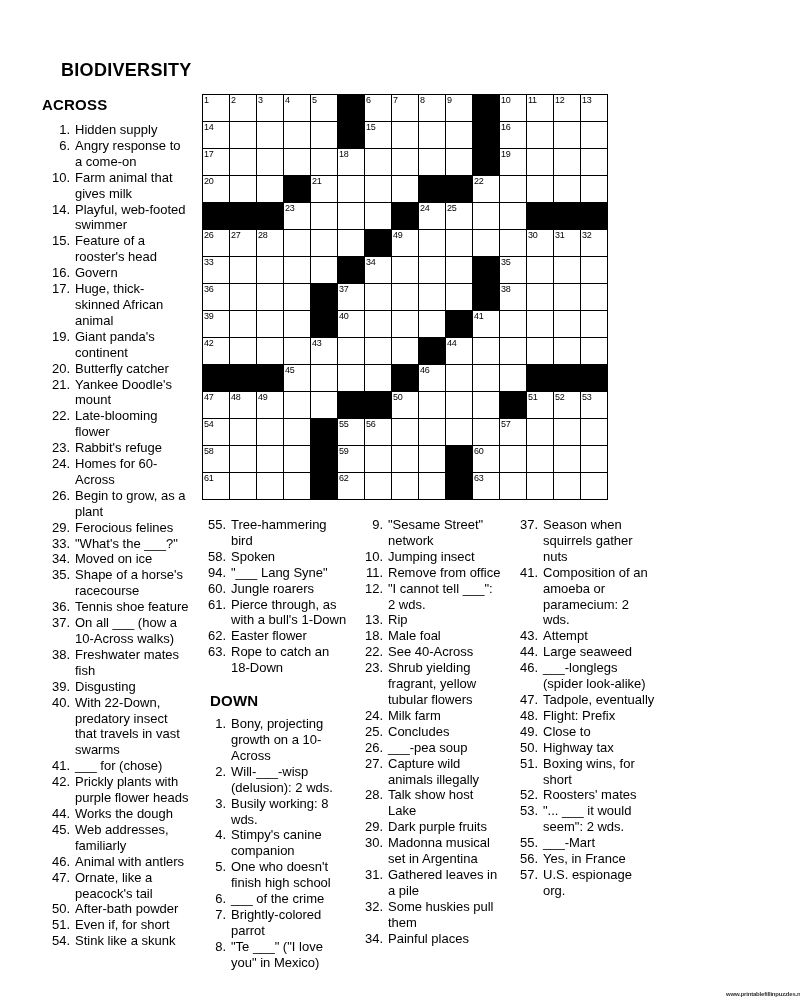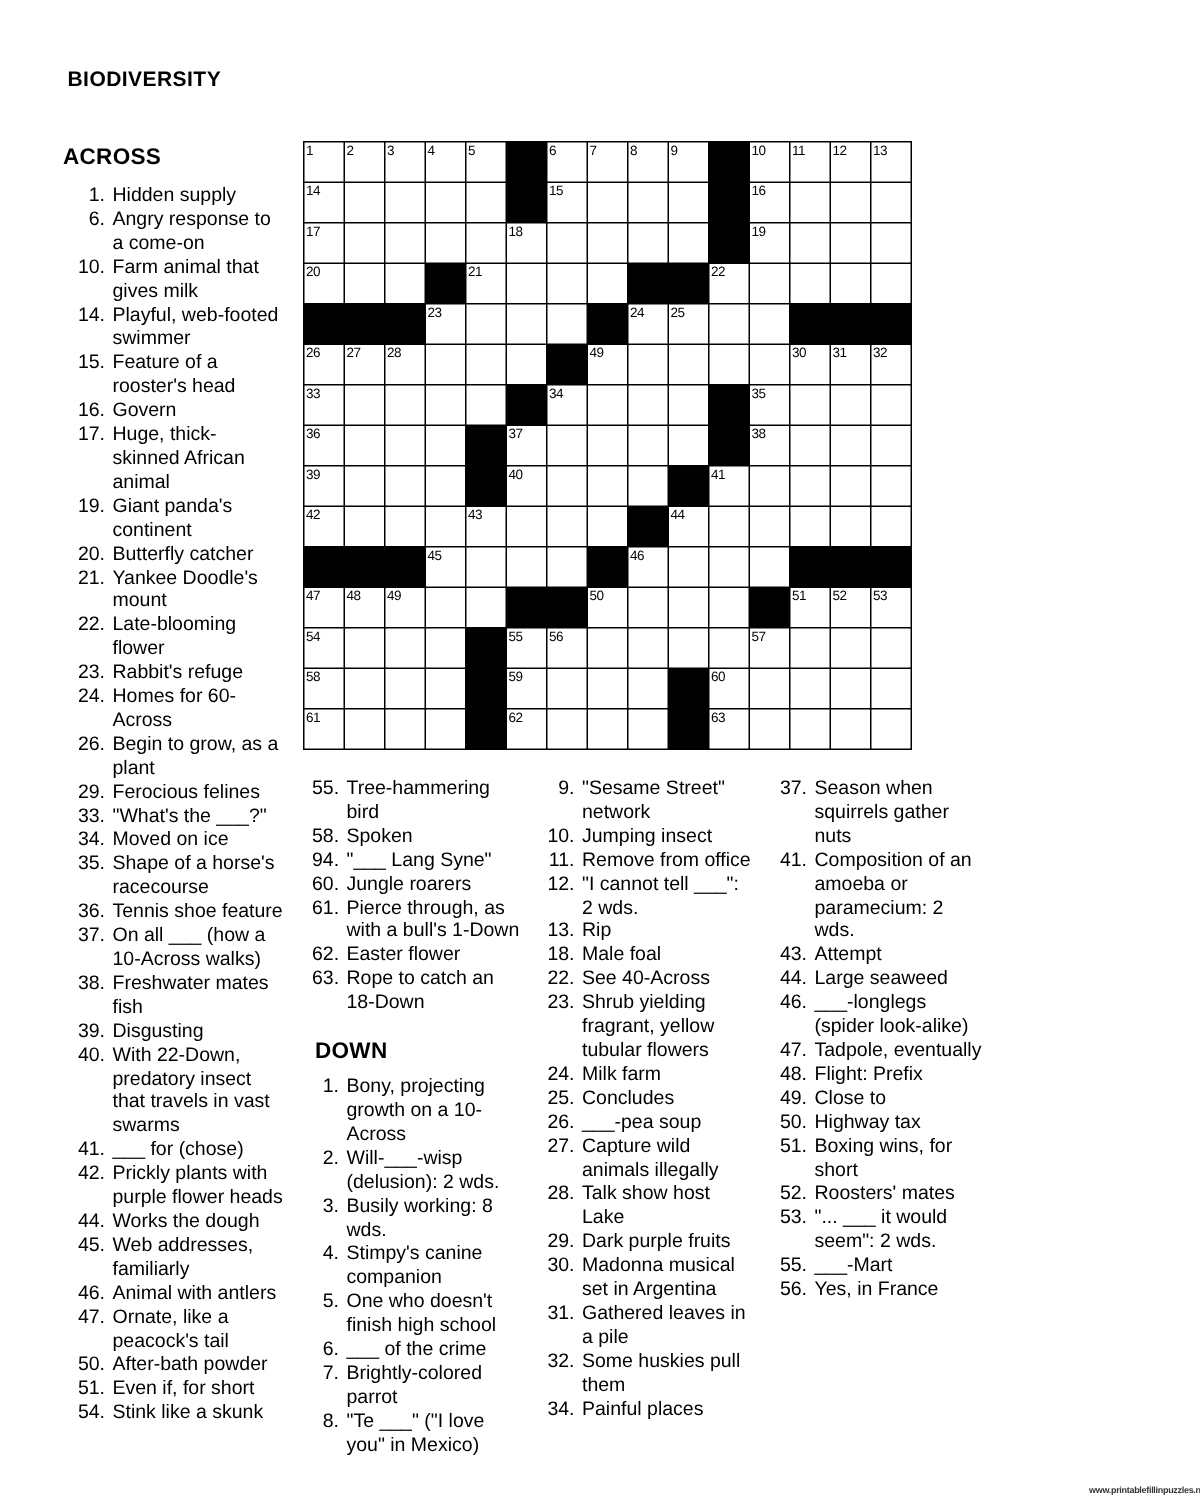--- a/index.html
+++ b/index.html
@@ -3,22 +3,22 @@
 <meta charset="utf-8">
 <style>
   html, body { margin:0; padding:0; }
   body {
     width:800px; height:1008px; background:#fff;
     font-family:"Liberation Sans", sans-serif; color:#000;
   }
   .page { position:relative; width:800px; height:1008px; overflow:hidden; background:#fff; }
 
   .title {
-    position:absolute; left:45px; top:44px; margin:0;
-    font-size:14px; font-weight:bold; letter-spacing:0.3px;
+    position:absolute; left:45px; top:44px; margin:16px;
+    font-size:18px; font-weight:bold; letter-spacing:0.3px;
   }
 
   
   .grid {
     position:absolute; left:202px; top:94px;
     display:grid; grid-template-columns:repeat(15,26px); grid-auto-rows:26px;
     gap:1px; padding:1px; background:#000; width:404px;
   }
   .cell { background:#fff; position:relative; }
   .cell.black { background:#000; }
@@ -869,18 +869,23 @@
         <div class="clue">
           <span class="cnum">55.</span>
           <span class="ctext">___-Mart</span>
         </div>
 
         <div class="clue">
           <span class="cnum">56.</span>
           <span class="ctext">Yes, in France</span>
         </div>
 
+        <div class="clue">
+          <span class="cnum">57.</span>
+          <span class="ctext">U.S. espionage
+org.</span>
+        </div>
       </div>
   </div>
 
   <div class="watermark">www.printablefillinpuzzles.net</div>
 
 </div>
 
 </body></html>

